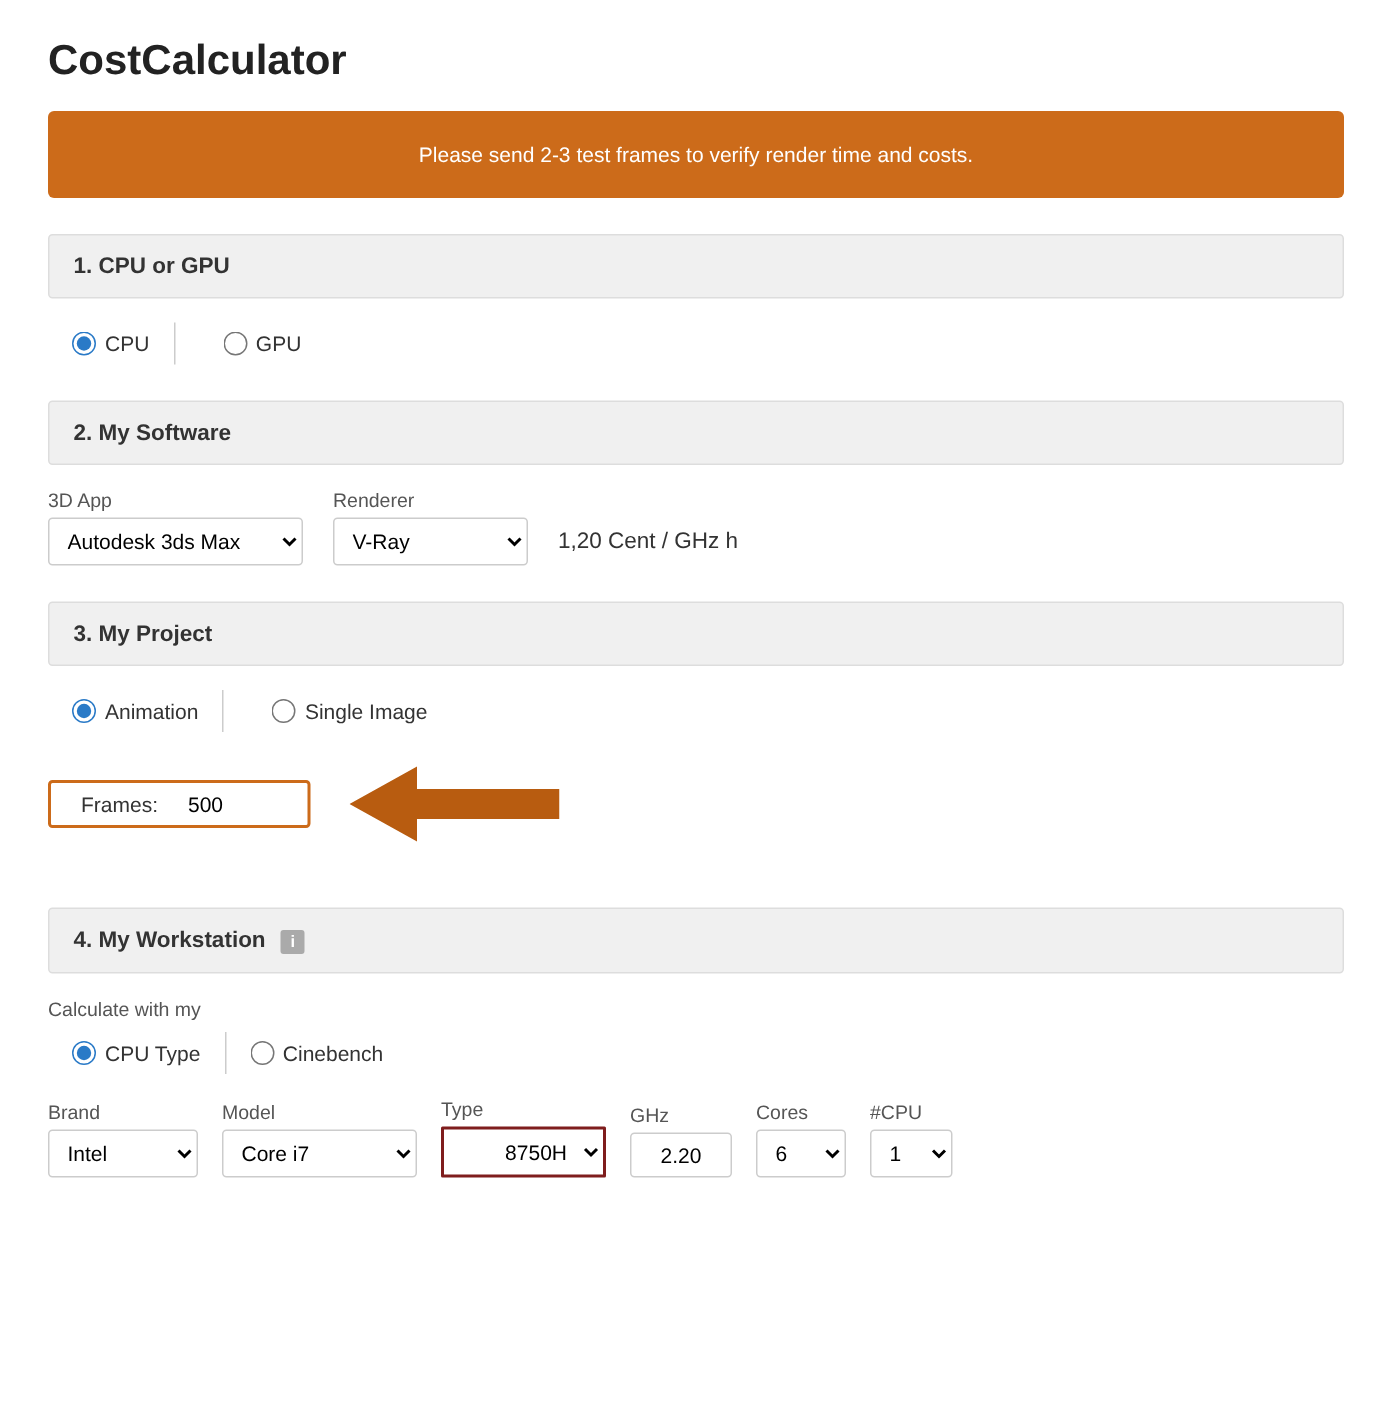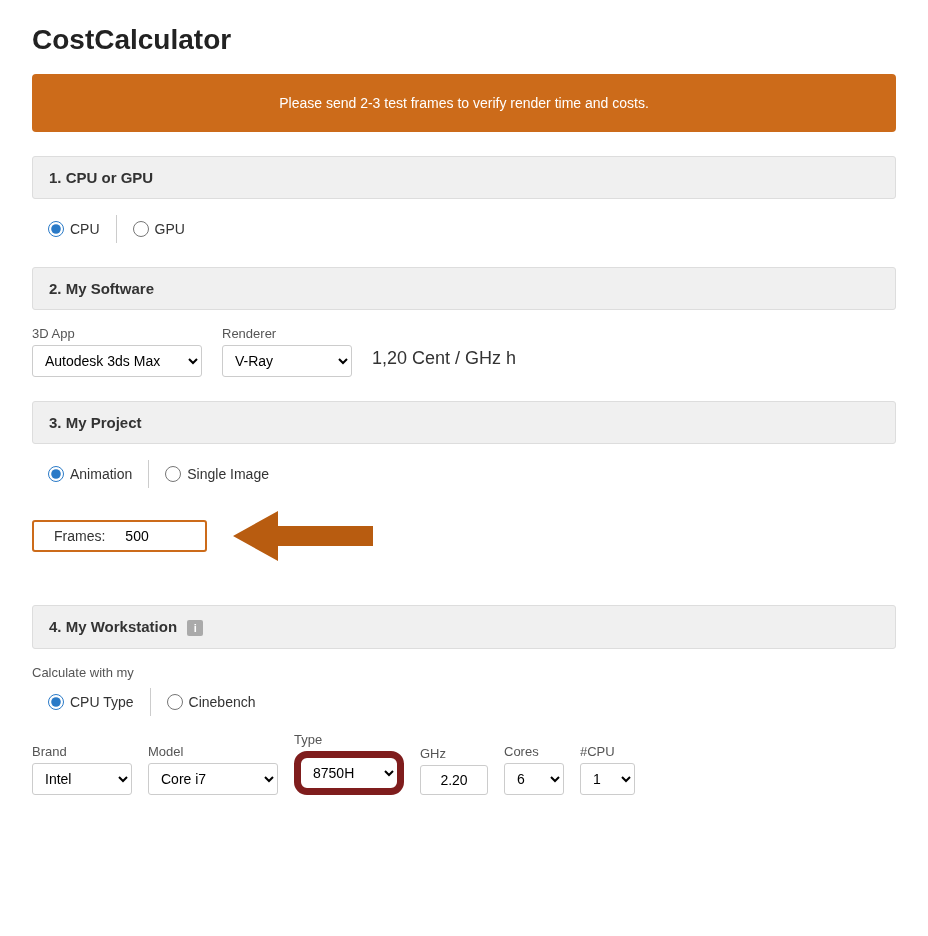--- a/index.html
+++ b/index.html
@@ -36,21 +36,21 @@
       border-radius: 3px;
       margin-bottom: 16px;
       color: #333;
     }
     .section-block {
       margin-bottom: 24px;
     }
     .radio-group {
       display: flex;
       align-items: flex-start;
-      gap: 0;
+      gap: 16px;
       margin-bottom: 18px;
     }
     .radio-option {
       display: flex;
       align-items: center;
       gap: 6px;
       padding: 6px 16px;
       cursor: pointer;
     }
     .radio-option:not(:last-child) {
@@ -85,21 +85,21 @@
       border: 1px solid #ccc;
       border-radius: 3px;
       padding: 6px 8px;
       font-size: 14px;
       background: #fff;
       cursor: pointer;
     }
     .app-select { min-width: 170px; }
     .renderer-select { min-width: 130px; }
     .price-text {
-      font-size: 18px;
+      font-size: 15px;
       color: #333;
       padding-bottom: 8px;
     }
     .frames-box {
       border: 2px solid #cc6b1a;
       border-radius: 3px;
       display: flex;
       align-items: center;
       padding: 6px 20px;
       gap: 20px;
@@ -170,25 +170,26 @@
     .brand-row {
       display: flex;
       align-items: flex-end;
       gap: 16px;
       flex-wrap: wrap;
     }
     .brand-select { min-width: 100px; }
     .model-select { min-width: 130px; }
     .type-select {
       min-width: 110px;
-      border: 7px solid #7f1d1d;
-      border-radius: 13px;
+      border: 2px solid #7f1d1d;
+      border-radius: 1px;
       padding: 6px 8px;
       font-size: 14px;
       background: #fff;
+      text-align: right;
     }
     .ghz-input {
       border: 1px solid #ccc;
       border-radius: 3px;
       padding: 6px 8px;
       width: 68px;
       text-align: center;
       font-size: 14px;
     }
     .cores-select { min-width: 60px; }

